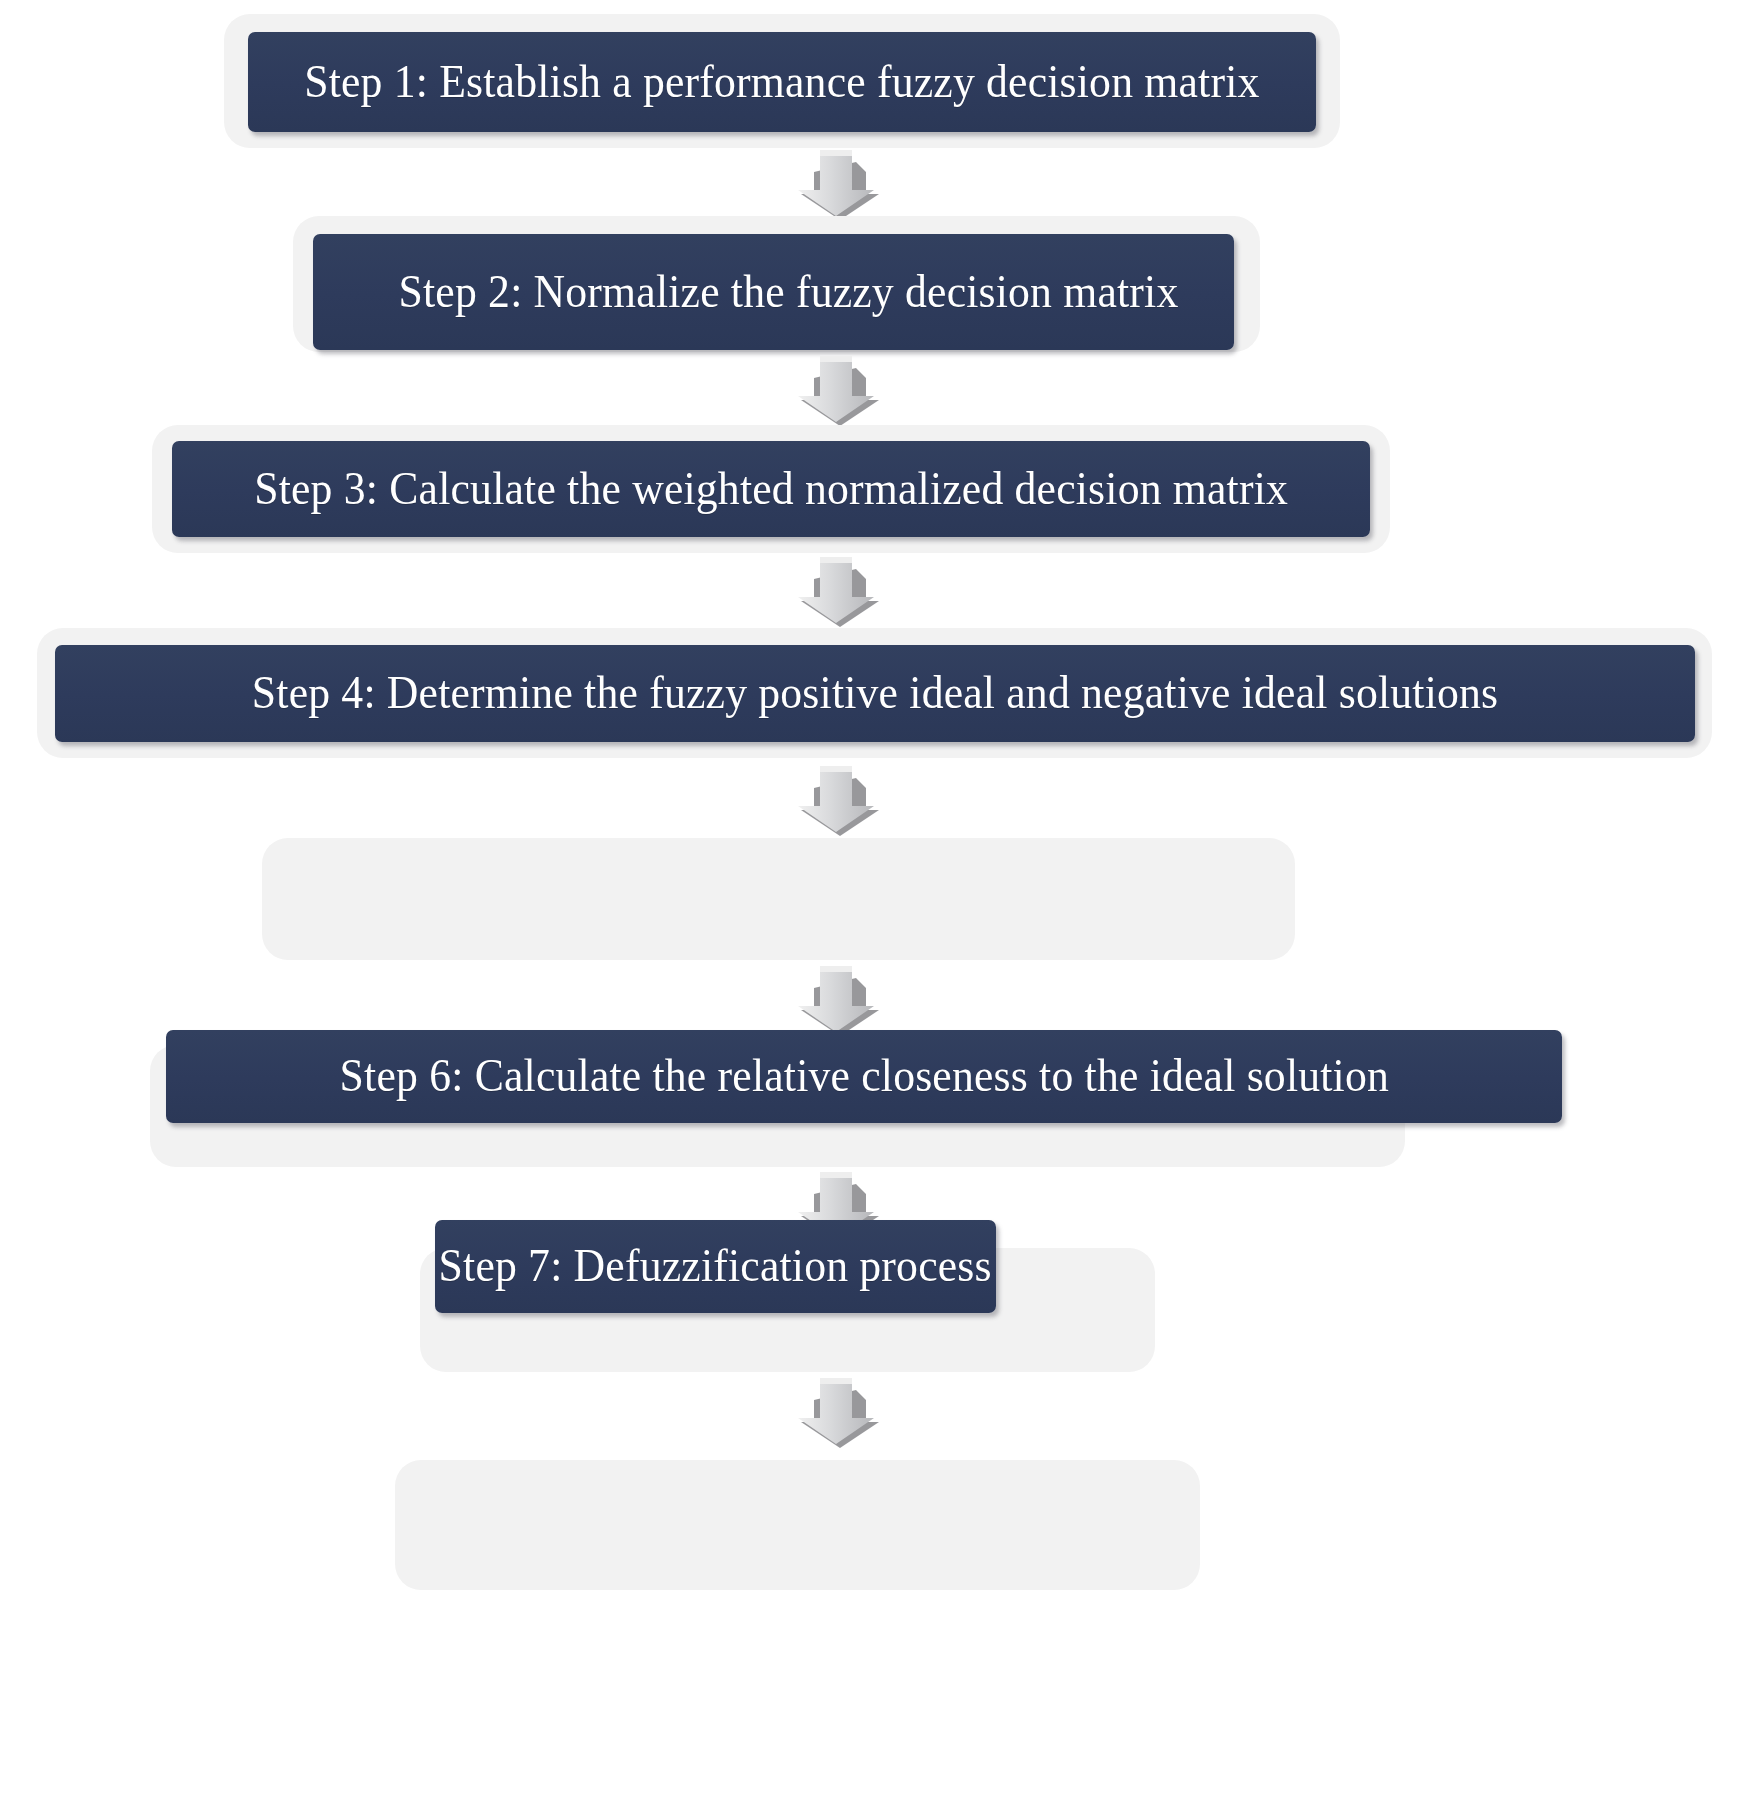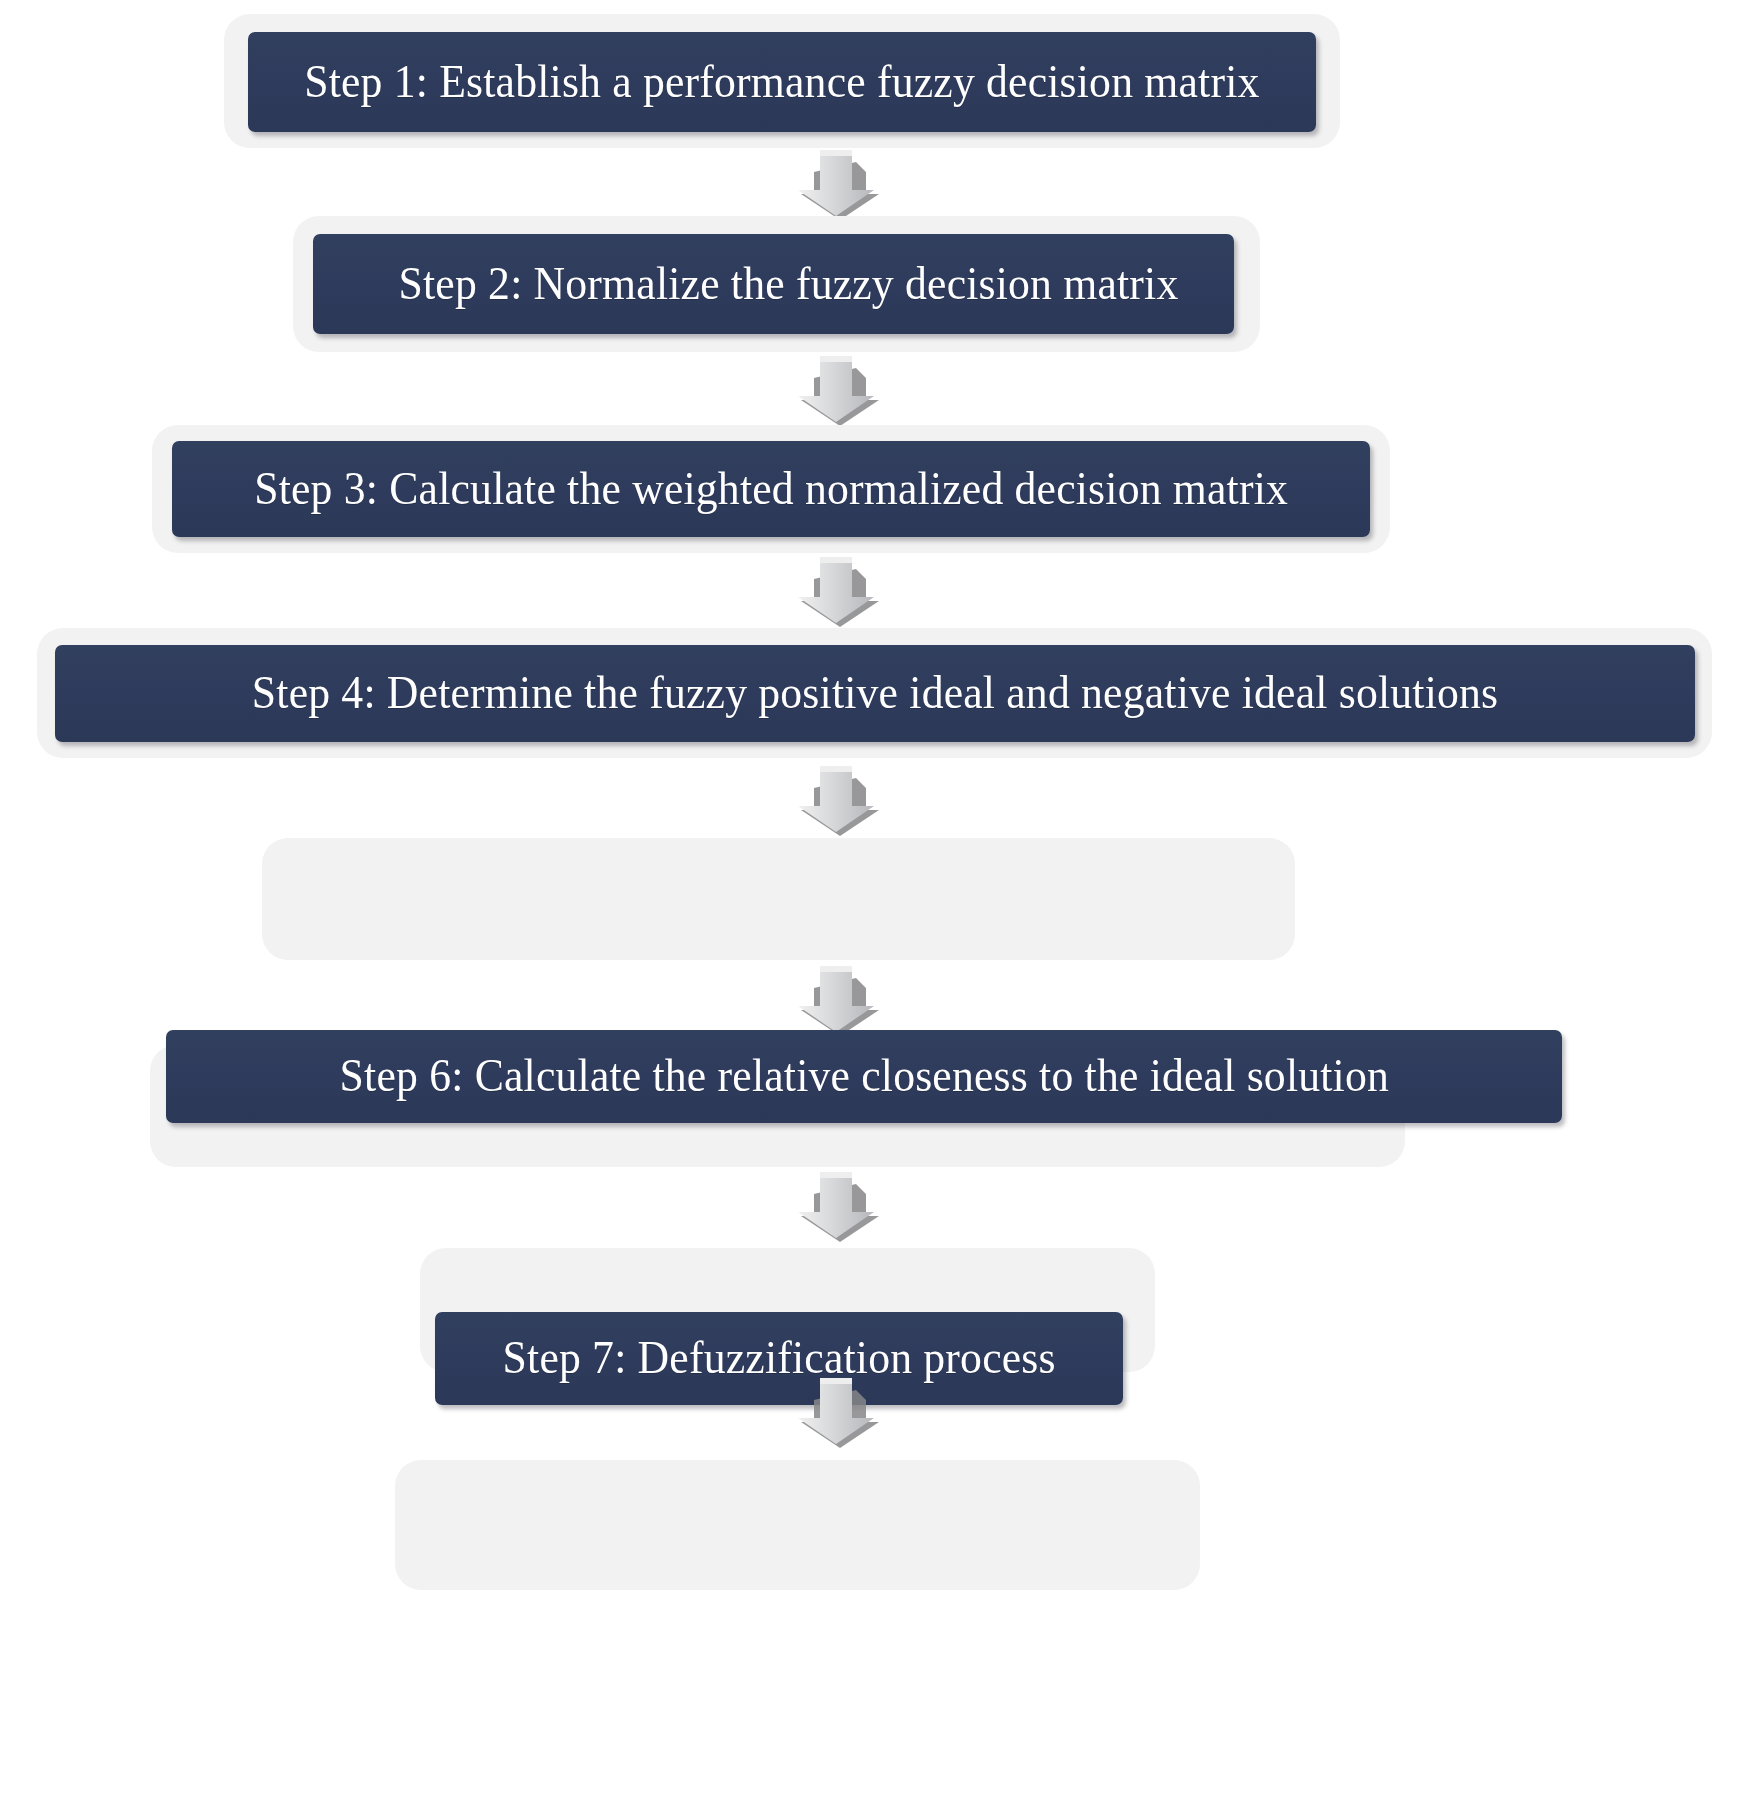--- a/index.html
+++ b/index.html
@@ -70,21 +70,21 @@
           <stop offset="100%" stop-color="#b7b8bb"></stop>
         </linearGradient>
       </defs>
       <path d="M78,16 L88,26 L88,48 L101,48 L62,74 L23,48 L36,48 L36,26 Z" fill="#86868a" opacity="0.85"></path>
       <path d="M74,4 L74,44 L96,44 L58,70 L20,44 L42,44 L42,4 Z" fill="url(#ag1)"></path>
       <path d="M42,4 L74,4 L74,10 L42,10 Z" fill="#eeeeee"></path>
     </svg>
   </div>
 
   <div class="step-frame" style="left:293px;top:216px;width:967px;height:136px;"></div>
-  <div class="step-box" style="left:313px;top:234px;width:921px;height:100px;padding-left:30px;">
+  <div class="step-box" style="left:313px;top:234px;width:921px;height:116px;padding-left:30px;">
     <span class="step-label" style="font-size: 46px; transform: scaleX(0.95);">Step 2: Normalize the fuzzy decision matrix</span>
   </div>
 
   <div class="arrow" style="left:778px;top:352px;width:116px;height:78px;">
     <svg viewBox="0 0 116 78" preserveAspectRatio="none" aria-hidden="true">
       <defs>
         <linearGradient id="ag2" x1="0" y1="0" x2="1" y2="0">
           <stop offset="0%" stop-color="#f0f0f0"></stop>
           <stop offset="42%" stop-color="#d9dadc"></stop>
           <stop offset="78%" stop-color="#c3c4c7"></stop>
@@ -172,21 +172,21 @@
           <stop offset="100%" stop-color="#b7b8bb"></stop>
         </linearGradient>
       </defs>
       <path d="M78,16 L88,26 L88,48 L101,48 L62,74 L23,48 L36,48 L36,26 Z" fill="#86868a" opacity="0.85"></path>
       <path d="M74,4 L74,44 L96,44 L58,70 L20,44 L42,44 L42,4 Z" fill="url(#ag6)"></path>
       <path d="M42,4 L74,4 L74,10 L42,10 Z" fill="#eeeeee"></path>
     </svg>
   </div>
 
   <div class="step-frame" style="left:420px;top:1248px;width:735px;height:124px;"></div>
-  <div class="step-box" style="left:435px;top:1312px;width:688px;height:93px;text-align:center;">
+  <div class="step-box" style="left:435px;top:1220px;width:561px;height:93px;text-align:center;">
     <span class="step-label" style="font-size: 46px; transform: scaleX(0.95);">Step 7: Defuzzification process</span>
   </div>
 
   <div class="arrow" style="left:778px;top:1374px;width:116px;height:78px;">
     <svg viewBox="0 0 116 78" preserveAspectRatio="none" aria-hidden="true">
       <defs>
         <linearGradient id="ag7" x1="0" y1="0" x2="1" y2="0">
           <stop offset="0%" stop-color="#f0f0f0"></stop>
           <stop offset="42%" stop-color="#d9dadc"></stop>
           <stop offset="78%" stop-color="#c3c4c7"></stop>

